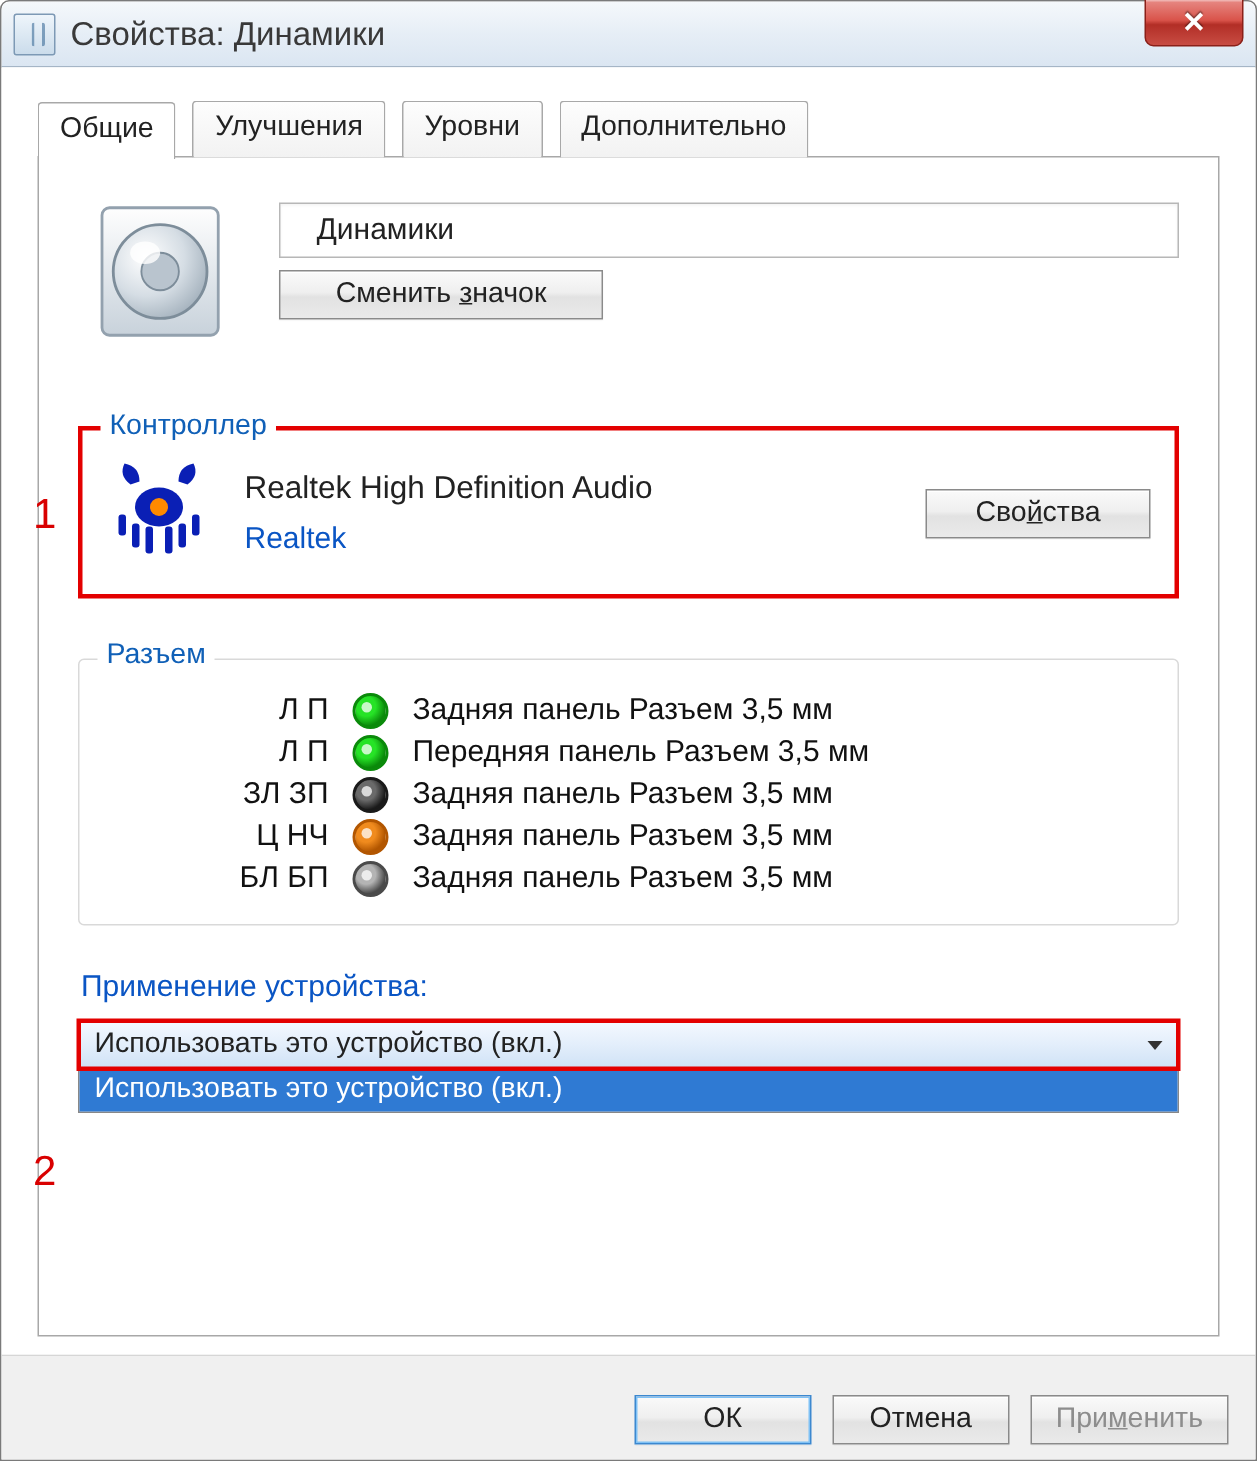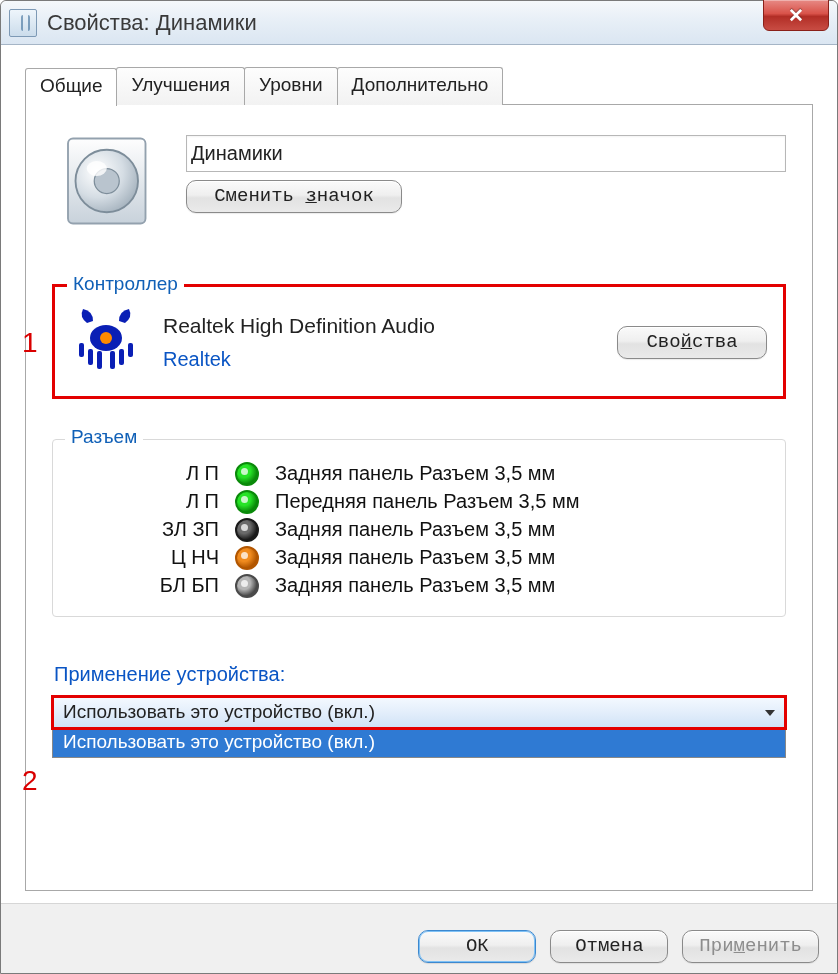--- a/index.html
+++ b/index.html
@@ -78,21 +78,21 @@
     flex: 1;
     padding: 22px 24px 12px 24px;
     background: #fff;
     display: flex;
     flex-direction: column;
     position: relative;
   }
   
   .tabs {
     display: flex;
-    gap: 0;
+    gap: 12px;
     position: relative;
     z-index: 2;
   }
   .tab {
     border: 1px solid #a8a8a8;
     border-bottom: none;
     padding: 6px 14px 8px 14px;
     background: linear-gradient(to bottom, #fdfdfd, #f2f2f2);
     font-size: 19px;
     color: #222;
@@ -130,34 +130,34 @@
     flex: 1;
     display: flex;
     flex-direction: column;
     gap: 8px;
     padding-top: 4px;
   }
   .text-input {
     width: 100%;
     border: 1px solid #b7b7b7;
     background: #fff;
-    padding: 6px 4px;
+    padding: 6px 24px;
     font-size: 20px;
     color: #222;
     font-family: inherit;
     box-shadow: inset 0 1px 2px rgba(0,0,0,0.05);
   }
   .btn {
     border: 1px solid #8a8a8a;
     background: linear-gradient(to bottom, #fafafa 0%, #efefef 45%, #e2e2e2 55%, #eaeaea 100%);
     padding: 4px 16px 5px 16px;
     font-size: 19px;
     color: #222;
-    font-family: Liberation Mono, monospace;
-    border-radius: 10px;
+    font-family: Liberation Sans, sans-serif;
+    border-radius: 0;
     box-shadow: inset 0 1px 0 #fff, 0 1px 1px rgba(0,0,0,0.08);
     white-space: nowrap;
   }
   .btn u{ text-decoration: underline; }
   .change-icon-btn { width: 216px; }
   
   .annot {
     position: absolute;
     color: #d90000;
     font-size: 28px;
@@ -240,21 +240,21 @@
     width:7px; height:7px;
     background: rgba(255,255,255,0.75);
     border-radius:50%;
     filter: blur(0.5px);
   }
   .jack-desc { color: #111; }
   
   .usage-label {
     font-size: 20px;
     color: #0a55c4;
-    margin: 28px 0 10px 2px;
+    margin: 12px 0 10px 2px;
   }
   .combo-wrap{
     position:relative;
   }
   .combo {
     width: 100%;
     border: 1px solid #9cb7d6;
     background: linear-gradient(to bottom, #f4f9ff 0%, #e3eefb 50%, #cfe2f6 100%);
     padding: 4px 28px 5px 10px;
     font-size: 19px;

